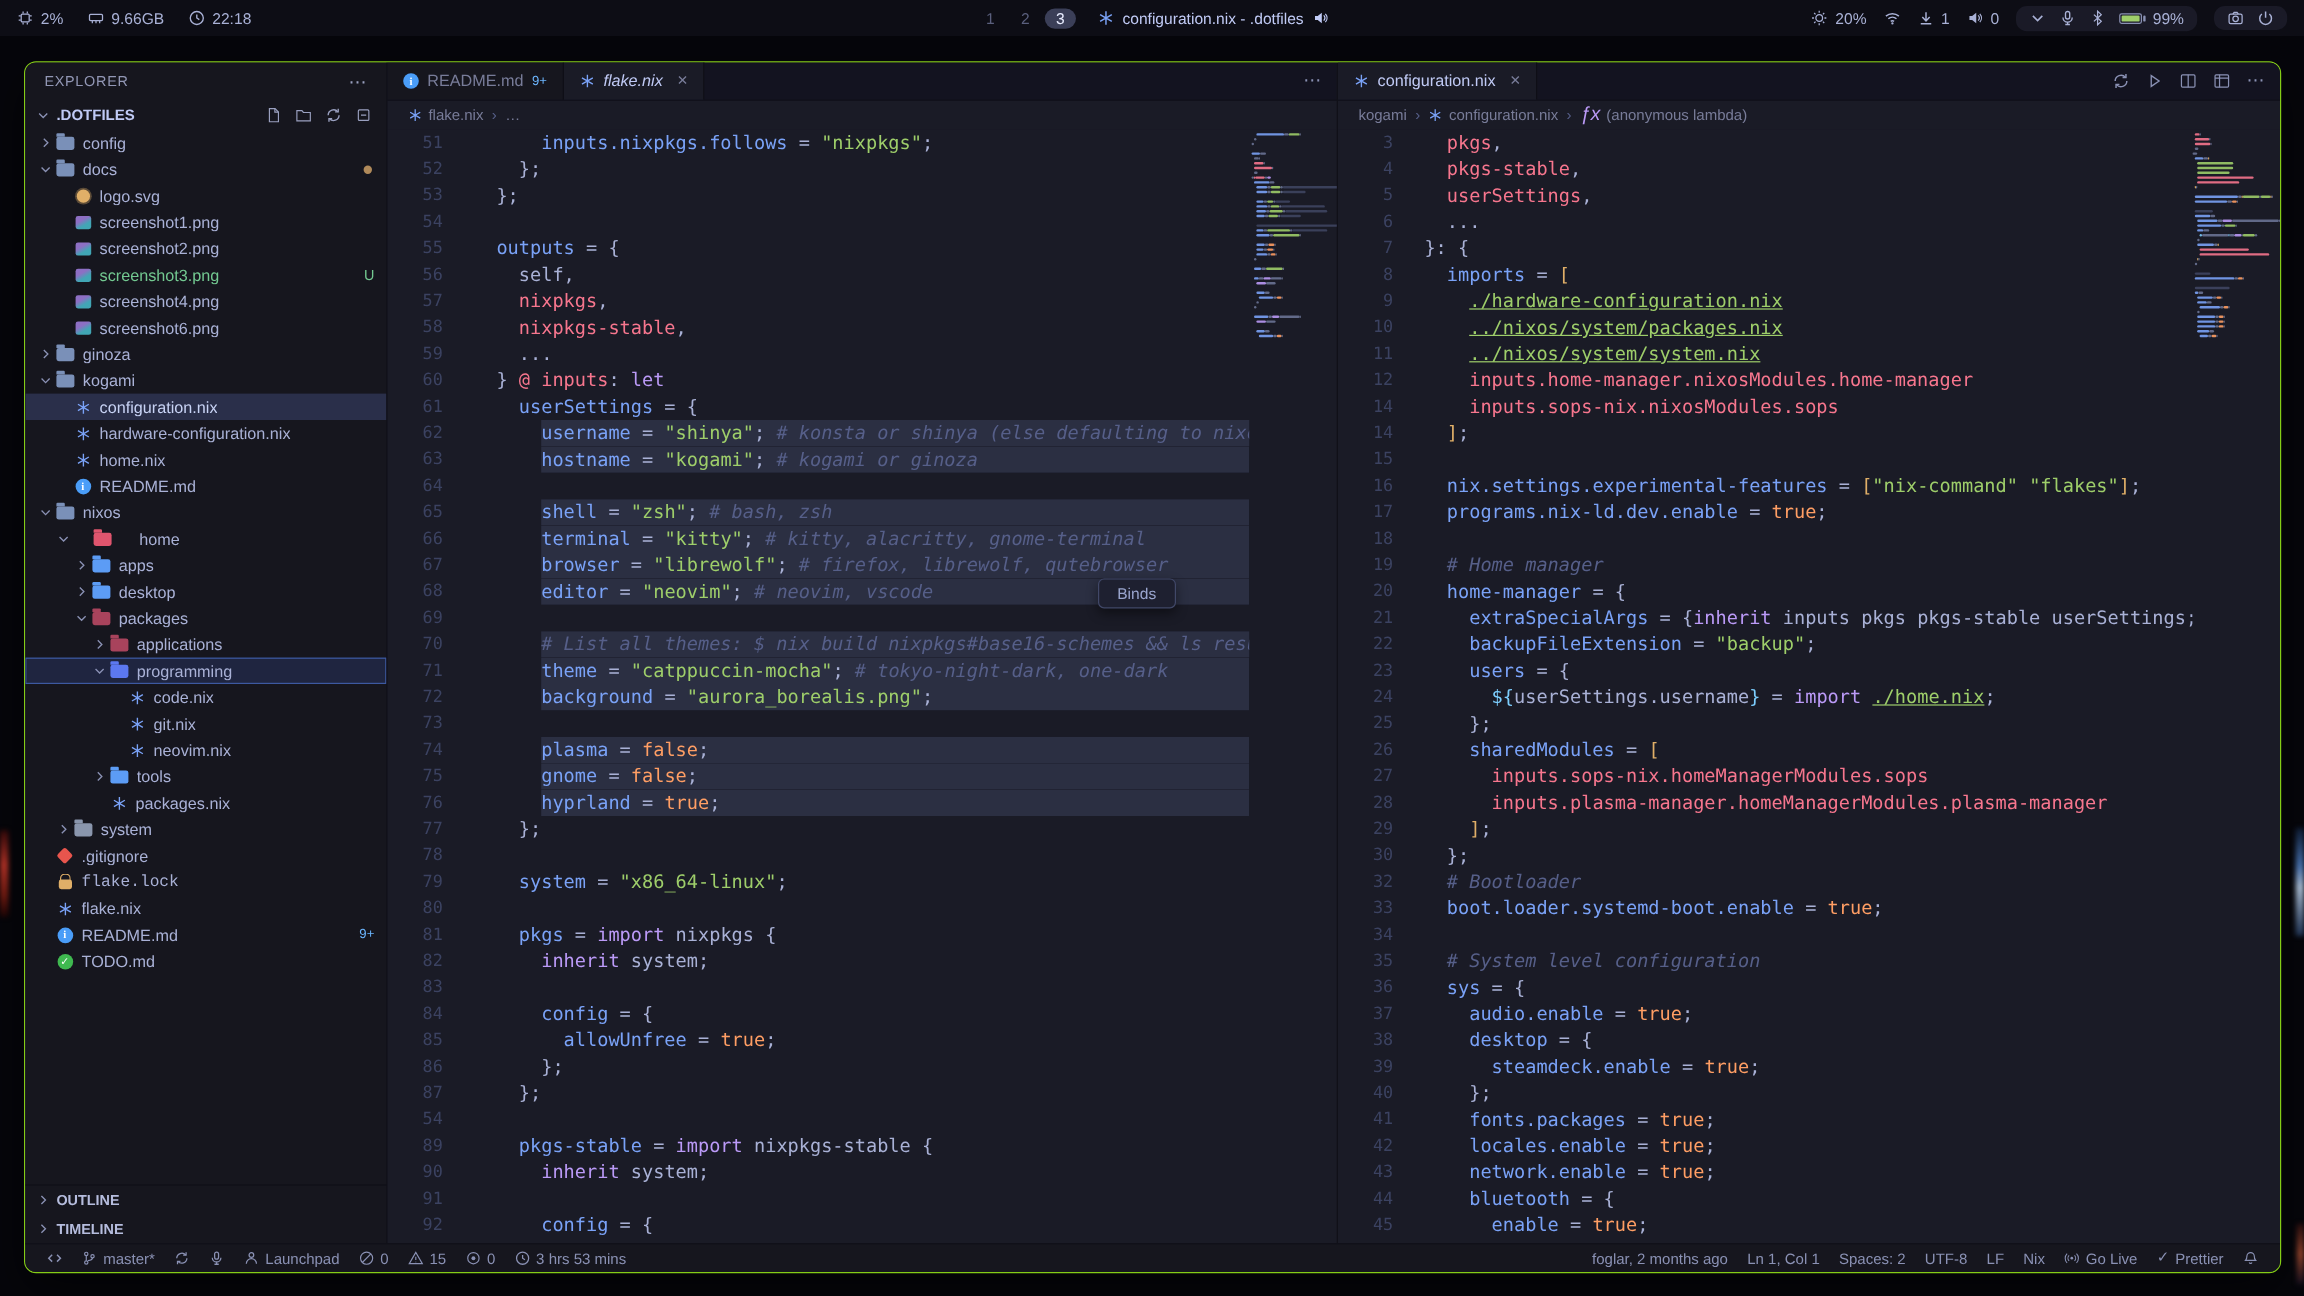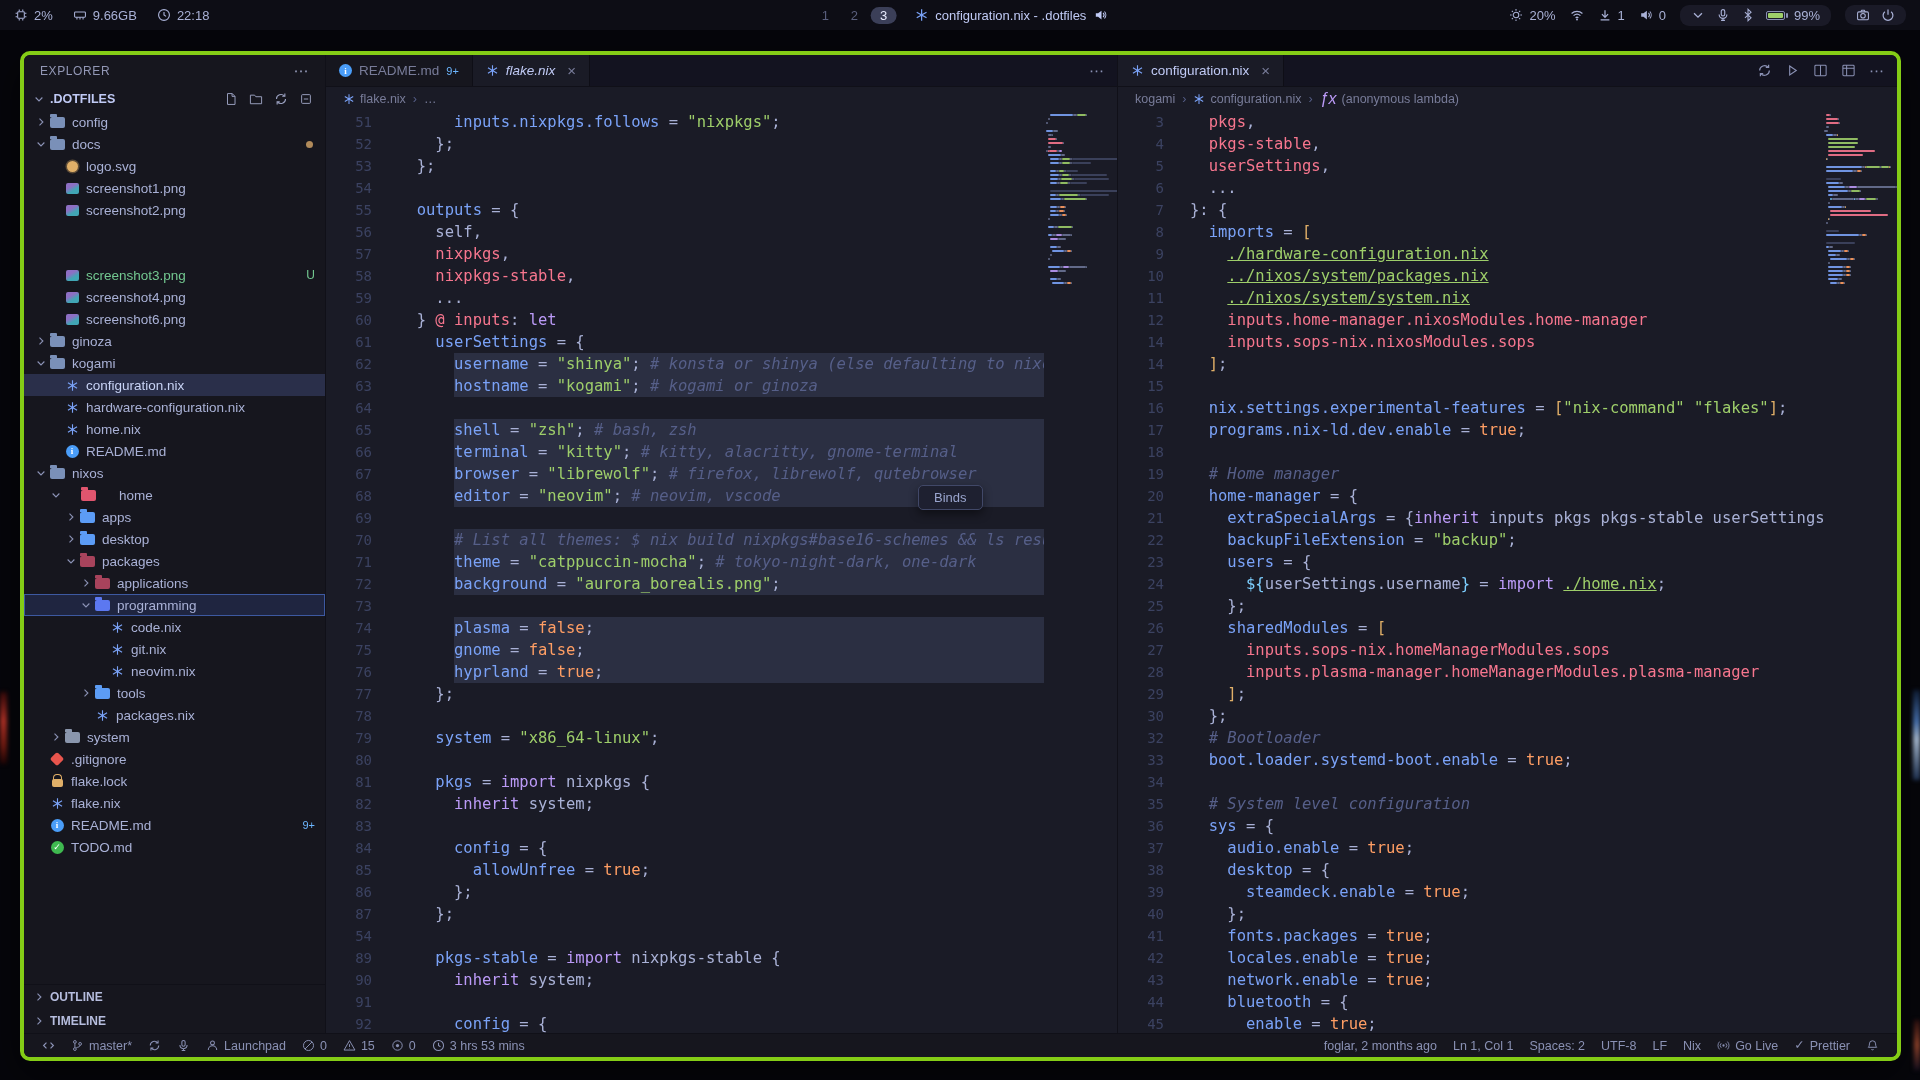--- a/index.html
+++ b/index.html
@@ -26,21 +26,21 @@
   .win-title { display:flex; align-items:center; gap:7px; color:#c0caf5; }
   .pill { display:flex; align-items:center; gap:11px; background:#1a1a27; border-radius:9px; padding:3px 11px; }
   .ic { display:inline-flex; align-items:center; justify-content:center; line-height:1; }
   .ic svg { width:14px; height:14px; display:block; }
   .batt { width:19px; height:9px; border:1.5px solid #8a91b4; border-radius:2px; position:relative; margin-right:3px; }
   .batt::before { content:""; position:absolute; inset:1px; background:#9ece6a; border-radius:1px; }
   .batt::after { content:""; position:absolute; right:-4.5px; top:1.5px; width:2.5px; height:4.5px; background:#8a91b4; border-radius:1px; }
 
   
   .vswindow { position:absolute; left:20px; top:51px; width:1881px; height:1010px;
-              background:#1a1b26; border-radius:10px; border:4px solid #84cc16;
+              background:#1a1b26; border-radius:10px; border:1px solid #84cc16;
               box-shadow:0 14px 40px rgba(0,0,0,.55); overflow:hidden;
               display:flex; flex-direction:column; }
   .vs-main { flex:1; display:flex; min-height:0; }
 
   
   .sidebar { width:302px; flex:none; background:#16161e; border-right:1px solid #101018;
              display:flex; flex-direction:column; color:#a9b1d6; }
   .sb-title-row { height:32px; display:flex; align-items:center; justify-content:space-between;
                   padding:0 16px; font-size:12px; letter-spacing:.6px; color:#9297b5; }
   .sb-more { color:#9aa0c0; font-size:15px; }
@@ -345,21 +345,21 @@
             </span>
             <span class="tlabel">screenshot1.png</span>
           </div>
           <div class="trow" style="padding-left: 23px;">
             <span class="chev"></span>
             <span class="fi">
               <span class="imgic"></span>
             </span>
             <span class="tlabel">screenshot2.png</span>
           </div>
-          <div class="trow" style="padding-left: 23px; margin-top: 43px;">
+          <div class="trow" style="padding-left: 23px;">
             <span class="chev"></span>
             <span class="fi">
               <span class="imgic"></span>
             </span>
             <span class="tlabel" style="color: rgb(115, 201, 145);">screenshot3.png</span>
             <span class="gitU">U</span>
           </div>
           <div class="trow" style="padding-left: 23px;">
             <span class="chev"></span>
             <span class="fi">
@@ -543,21 +543,21 @@
             <span class="f-ic" style="background: rgb(138, 150, 173);"></span>
             <span class="tlabel">system</span>
           </div>
           <div class="trow" style="padding-left: 8px;">
             <span class="chev"></span>
             <span class="fi">
               <span class="gitic"></span>
             </span>
             <span class="tlabel">.gitignore</span>
           </div>
-          <div class="trow" style="padding-left: 8px;">
+          <div class="trow" style="padding-left: 8px; font-family: Liberation Mono, monospace;">
             <span class="chev"></span>
             <span class="fi">
               <span class="lockic"></span>
             </span>
             <span class="tlabel">flake.lock</span>
           </div>
           <div class="trow" style="padding-left: 8px;">
             <span class="chev"></span>
             <span class="fi nixic">
               <svg viewBox="0 0 16 16" fill="none" stroke="currentColor" stroke-width="1.4">

